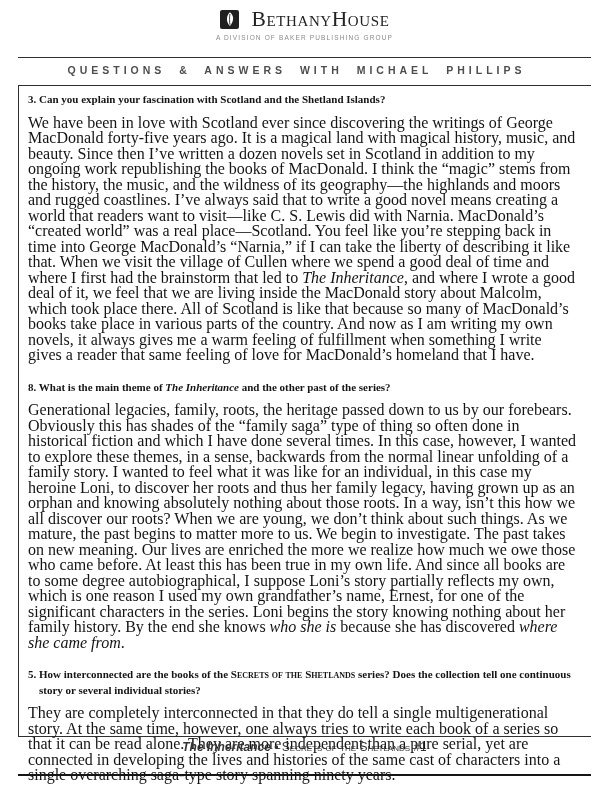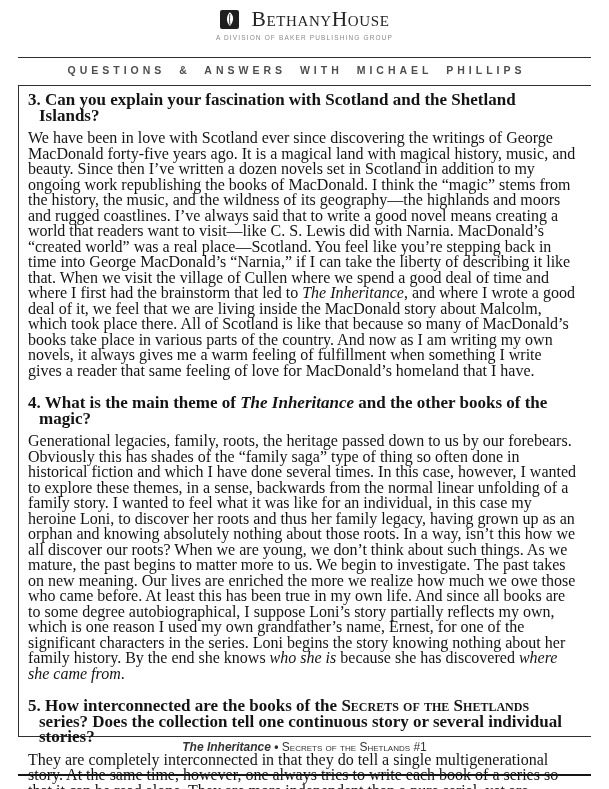--- a/index.html
+++ b/index.html
@@ -20,21 +20,21 @@
     font-family:"Liberation Sans",sans-serif;font-weight:700;font-size:10.5px;
     letter-spacing:4px;word-spacing:7px;color:var(--title,#4d4d4d);}
   
   .content{
     position:absolute;top:85px;left:18px;width:573px;height:652px;box-sizing:border-box;
     border-left:1px solid var(--rule,#2f2f2f);
     border-top:1px solid var(--rule,#2f2f2f);
     border-bottom:1px solid var(--rule,#2f2f2f);
     padding:6px 12px 0 9px;
   }
-  .q{font-size:17px;font-weight:bold;line-height:15.5px;margin:17px 0 0;
+  .q{font-size:11px;font-weight:bold;line-height:15.5px;margin:17px 0 0;
      padding-left:11px;text-indent:-11px;}
   .q:first-child{margin-top:0;}
   .a{font-size:16px;line-height:15.5px;margin:7px 0 0;}
   .seg-b{font-weight:bold;}
   .seg-i{font-style:italic;}
   .seg-bi{font-weight:bold;font-style:italic;}
   .seg-sc{font-variant:small-caps;}
   .seg-bsc{font-weight:bold;font-variant:small-caps;}
   
   .footer-text{position:absolute;top:742px;left:0;right:0;text-align:center;
@@ -59,21 +59,21 @@
     <div class="logo-sub">A DIVISION OF BAKER PUBLISHING GROUP</div>
   </div>
 
   <div class="rule-top"></div>
   <div class="qa-title">QUESTIONS &amp; ANSWERS WITH MICHAEL PHILLIPS</div>
 
   <div class="content">
     <h3 class="q"><span class="seg-b">3. Can you explain your fascination with Scotland and the Shetland Islands?</span></h3>
     <p class="a"><span>We have been in love with Scotland ever since discovering the writings of George MacDonald forty-five years ago. It is a magical land with magical history, music, and beauty. Since then I’ve written a dozen novels set in Scotland in addition to my ongoing work republishing the books of MacDonald. I think the “magic” stems from the history, the music, and the wildness of its geography—the highlands and moors and rugged coastlines. I’ve always said that to write a good novel means creating a world that readers want to visit—like C. S. Lewis did with Narnia. MacDonald’s “created world” was a real place—Scotland. You feel like you’re stepping back in time into George MacDonald’s “Narnia,” if I can take the liberty of describing it like that. When we visit the village of Cullen where we spend a good deal of time and where I first had the brainstorm that led to </span><span class="seg-i">The Inheritance</span><span>, and where I wrote a good deal of it, we feel that we are living inside the MacDonald story about Malcolm, which took place there. All of Scotland is like that because so many of MacDonald’s books take place in various parts of the country. And now as I am writing my own novels, it always gives me a warm feeling of fulfillment when something I write gives a reader that same feeling of love for MacDonald’s homeland that I have.</span></p>
 
-    <h3 class="q"><span class="seg-b">4. What is the main theme of </span><span class="seg-bi">The Inheritance</span><span class="seg-b"> and the other books of the magic?</span></h3>
+    <h3 class="q"><span class="seg-b">8. What is the main theme of </span><span class="seg-bi">The Inheritance</span><span class="seg-b"> and the other past of the series?</span></h3>
     <p class="a"><span>Generational legacies, family, roots, the heritage passed down to us by our forebears. Obviously this has shades of the “family saga” type of thing so often done in historical fiction and which I have done several times. In this case, however, I wanted to explore these themes, in a sense, backwards from the normal linear unfolding of a family story. I wanted to feel what it was like for an individual, in this case my heroine Loni, to discover her roots and thus her family legacy, having grown up as an orphan and knowing absolutely nothing about those roots. In a way, isn’t this how we all discover our roots? When we are young, we don’t think about such things. As we mature, the past begins to matter more to us. We begin to investigate. The past takes on new meaning. Our lives are enriched the more we realize how much we owe those who came before. At least this has been true in my own life. And since all books are to some degree autobiographical, I suppose Loni’s story partially reflects my own, which is one reason I used my own grandfather’s name, Ernest, for one of the significant characters in the series. Loni begins the story knowing nothing about her family history. By the end she knows </span><span class="seg-i">who she is</span><span> because she has discovered </span><span class="seg-i">where she came from</span><span>.</span></p>
 
     <h3 class="q"><span class="seg-b">5. How interconnected are the books of the </span><span class="seg-bsc">Secrets of the Shetlands</span><span class="seg-b"> series? Does the collection tell one continuous story or several individual stories?</span></h3>
     <p class="a"><span>They are completely interconnected in that they do tell a single multigenerational story. At the same time, however, one always tries to write each book of a series so that it can be read alone. They are more independent than a pure serial, yet are connected in developing the lives and histories of the same cast of characters into a single overarching saga-type story spanning ninety years.</span></p>
   </div>
 
   <div class="footer-text">
     <div><span class="seg-bi">The Inheritance</span><span class="seg-b"> • </span><span class="seg-sc">Secrets of the Shetlands</span><span> #1</span></div>
   </div>
   <div class="rule-bottom"></div>

